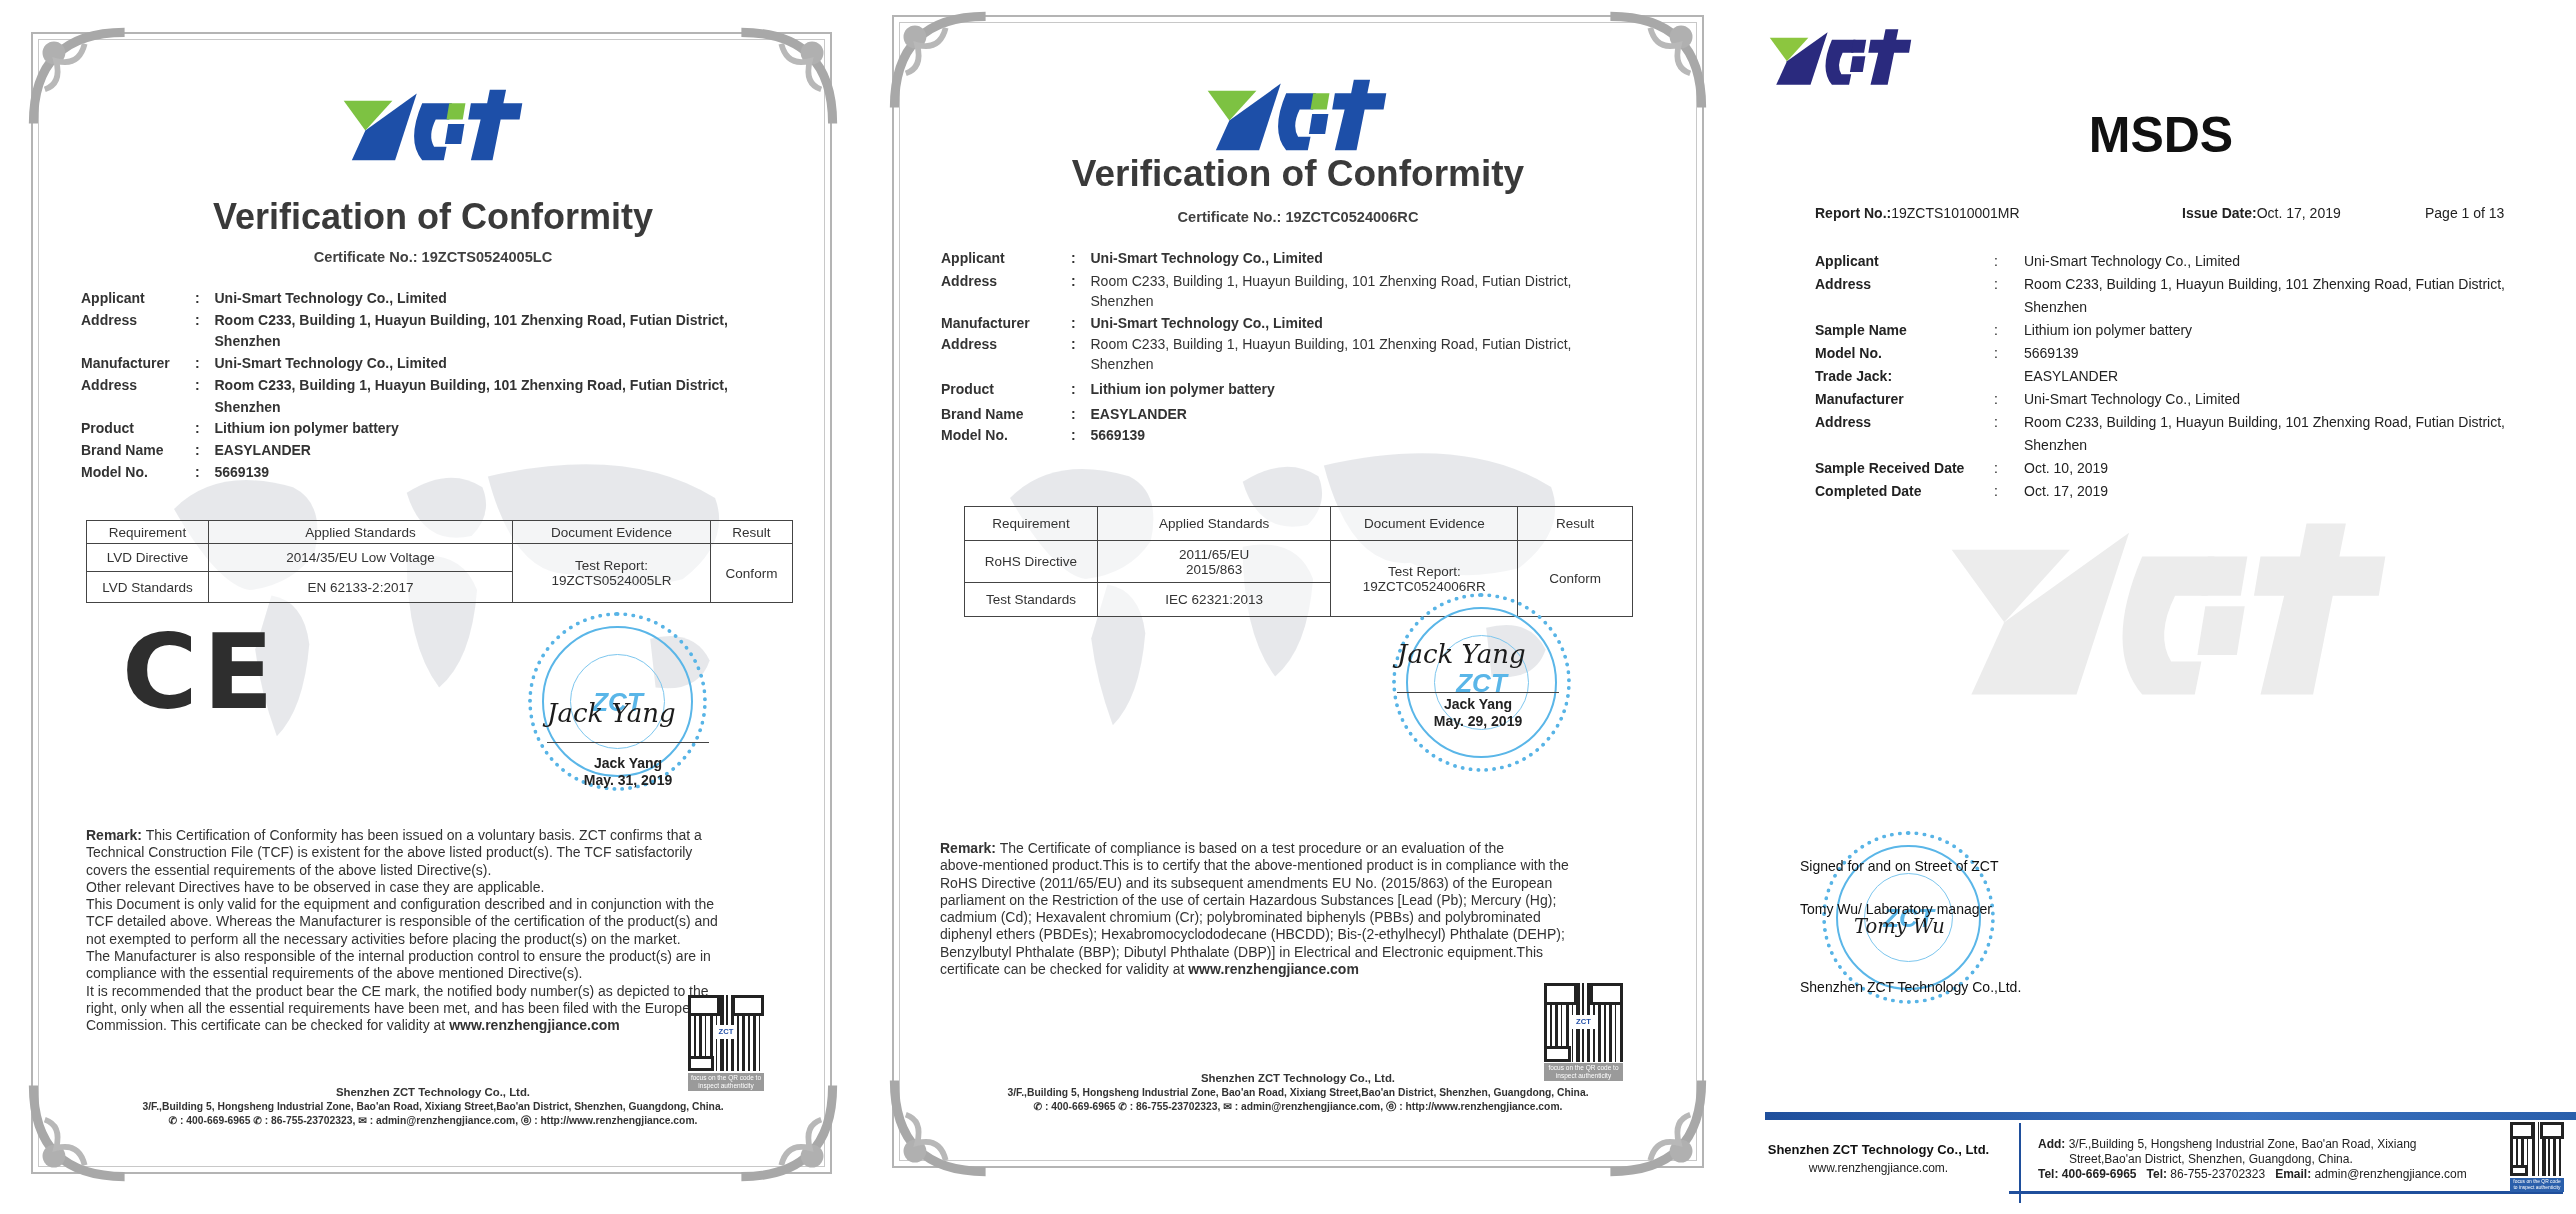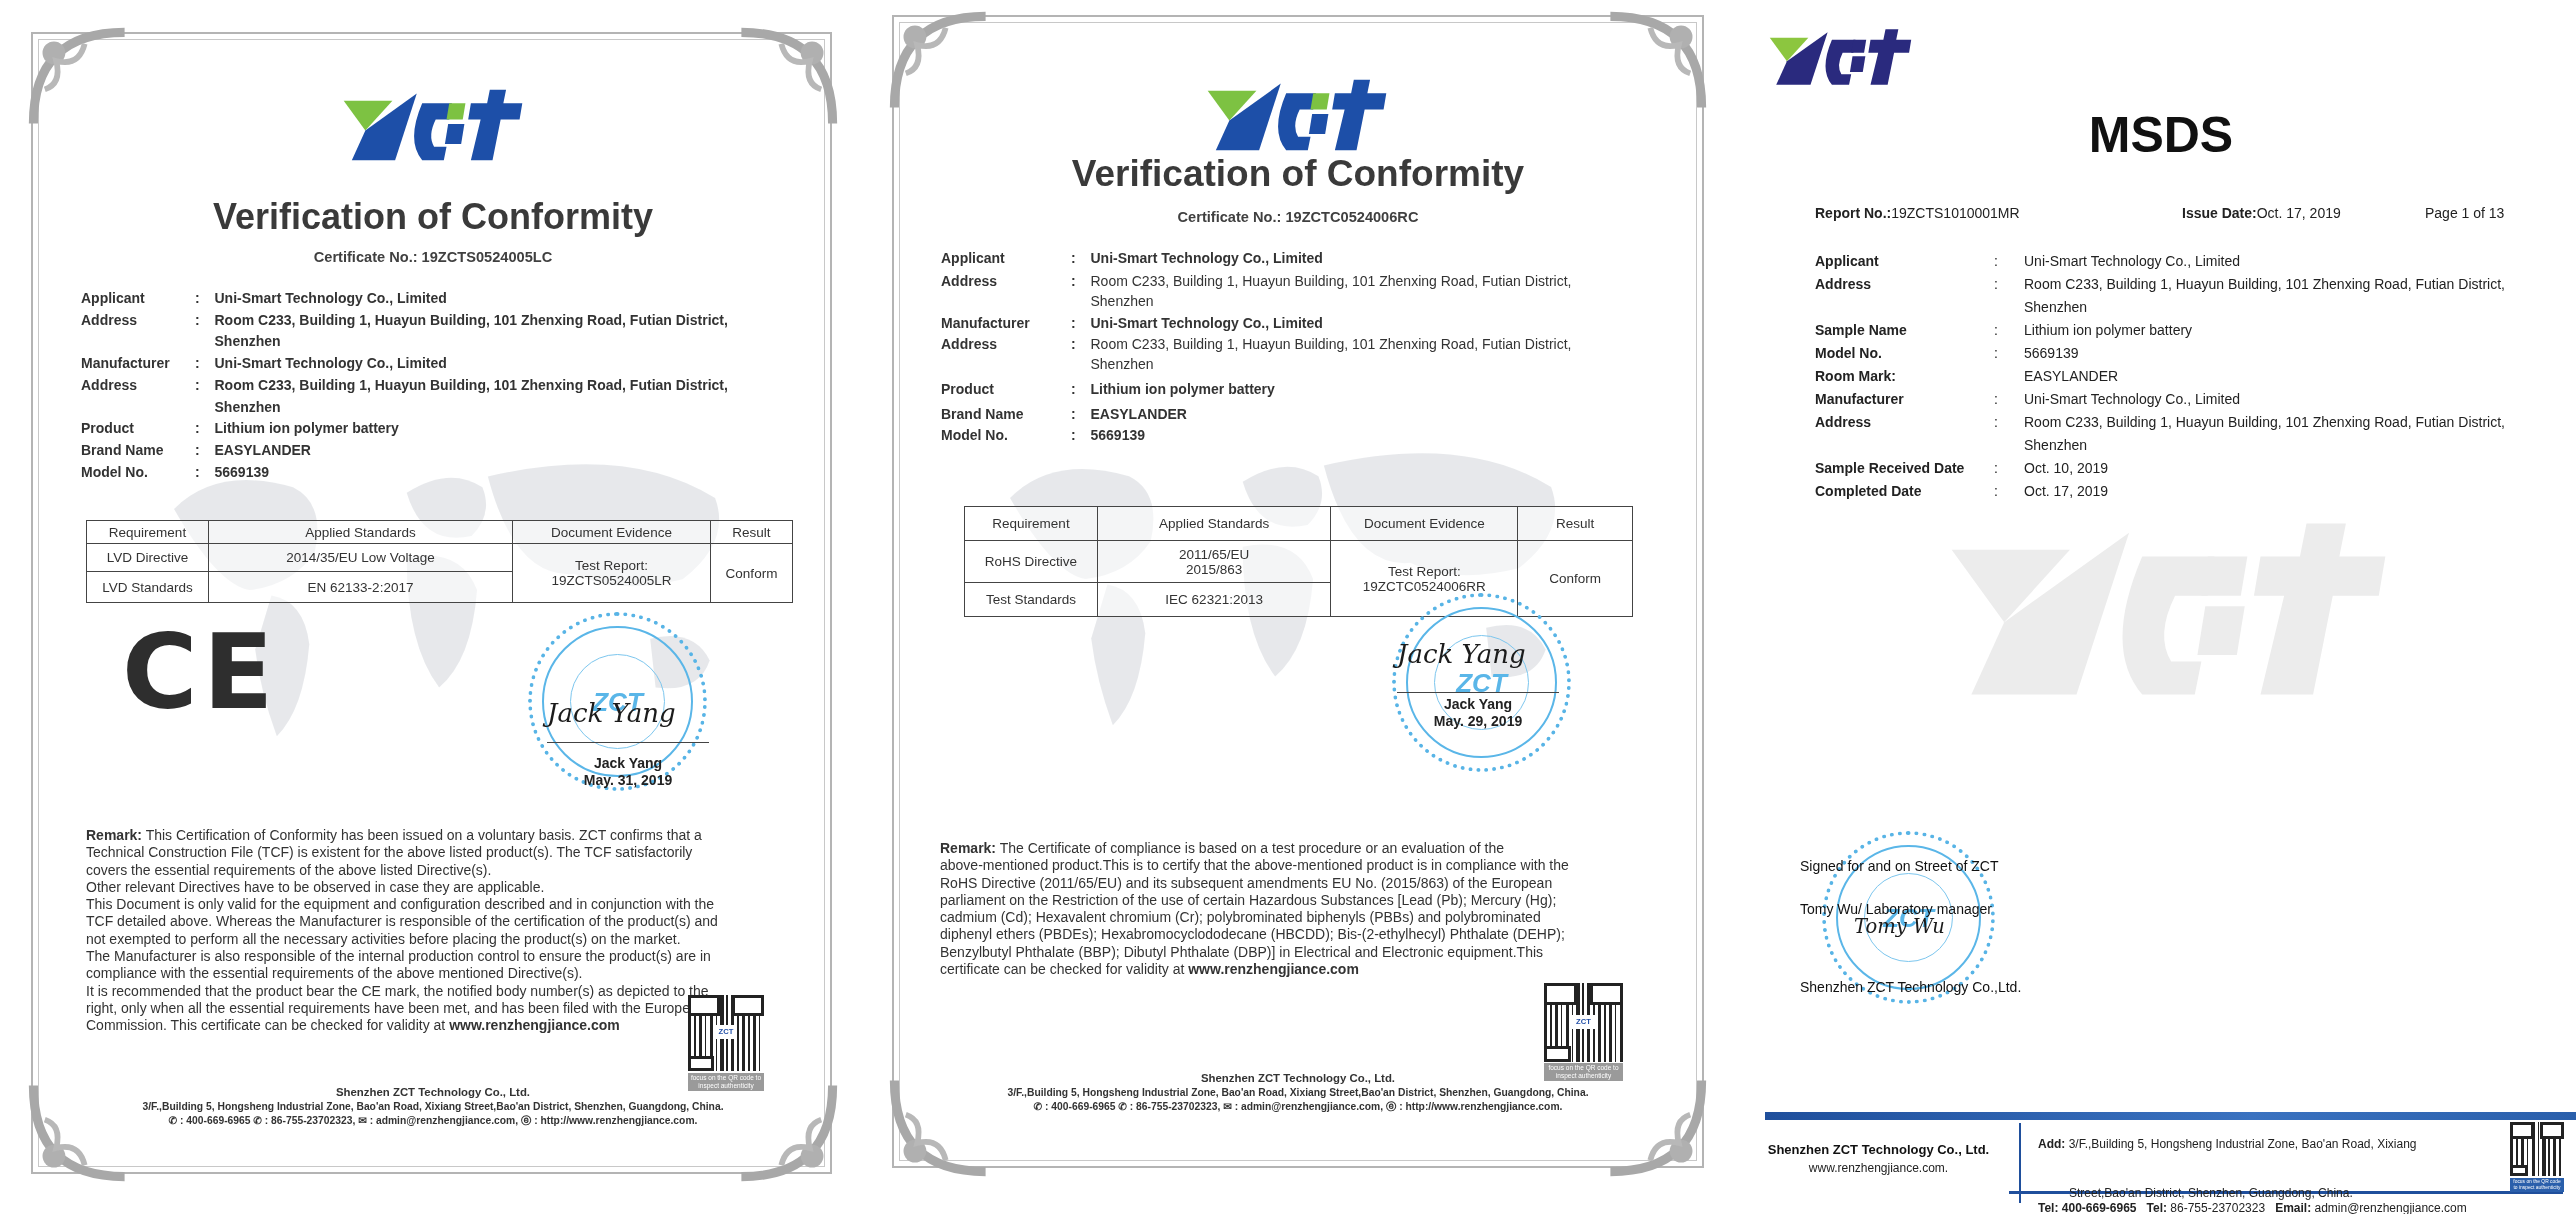--- a/index.html
+++ b/index.html
@@ -436,21 +436,21 @@
         <span class="lbl">Sample Name</span>
         <span class="colon">:</span>
         <span class="val">Lithium ion polymer battery</span>
       </div>
     <div class="row">
         <span class="lbl">Model No.</span>
         <span class="colon">:</span>
         <span class="val">5669139</span>
       </div>
     <div class="row">
-        <span class="lbl">Room Mark:</span>
+        <span class="lbl">Trade Jack:</span>
         <span class="colon"></span>
         <span class="val">EASYLANDER</span>
       </div>
     <div class="row">
         <span class="lbl">Manufacturer</span>
         <span class="colon">:</span>
         <span class="val">Uni-Smart Technology Co., Limited</span>
       </div>
     <div class="row">
         <span class="lbl">Address</span>
@@ -481,21 +481,21 @@
 
   <div class="msds-band" style="top:1112px;"></div>
   <div class="msds-footer-left" style="left:0;top:1142px;width:265px;">
     <div class="co">Shenzhen ZCT Technology Co., Ltd.</div>
     <div class="web">www.renzhengjiance.com.</div>
   </div>
   <div class="msds-vline" style="left:273px;top:1123px;height:80px;"></div>
   <div class="msds-hline" style="left:263px;right:13.5px;top:1191px;"></div>
   <div class="msds-footer-right" style="left:292px;top:1137px;width:444px;">
     <div><b>Add:</b> <span>3/F.,Building 5, Hongsheng Industrial Zone, Bao'an Road, Xixiang</span></div>
-    <div style="padding-left:31px;margin-top:34px;">Street,Bao'an District, Shenzhen, Guangdong, China.</div>
+    <div style="padding-left:31px;">Street,Bao'an District, Shenzhen, Guangdong, China.</div>
     <div><b>Tel:</b> <b>400-669-6965</b>&nbsp;&nbsp; <b>Tel:</b> <span>86-755-23702323</span>&nbsp;&nbsp; <b>Email:</b> <span>admin@renzhengjiance.com</span></div>
   </div>
   <div class="qr" style="left:764px;top:1122px;width:54px;height:54px;">
     <div class="finder-bl"></div>
   </div>
   <div class="qr-caption" style="left:764px;top:1178px;width:54px;font-size:4.9px;line-height:6px;background:#2a5fab;">focus on the QR code to inspect authenticity</div>
 </div>
 
 
 </body></html>

